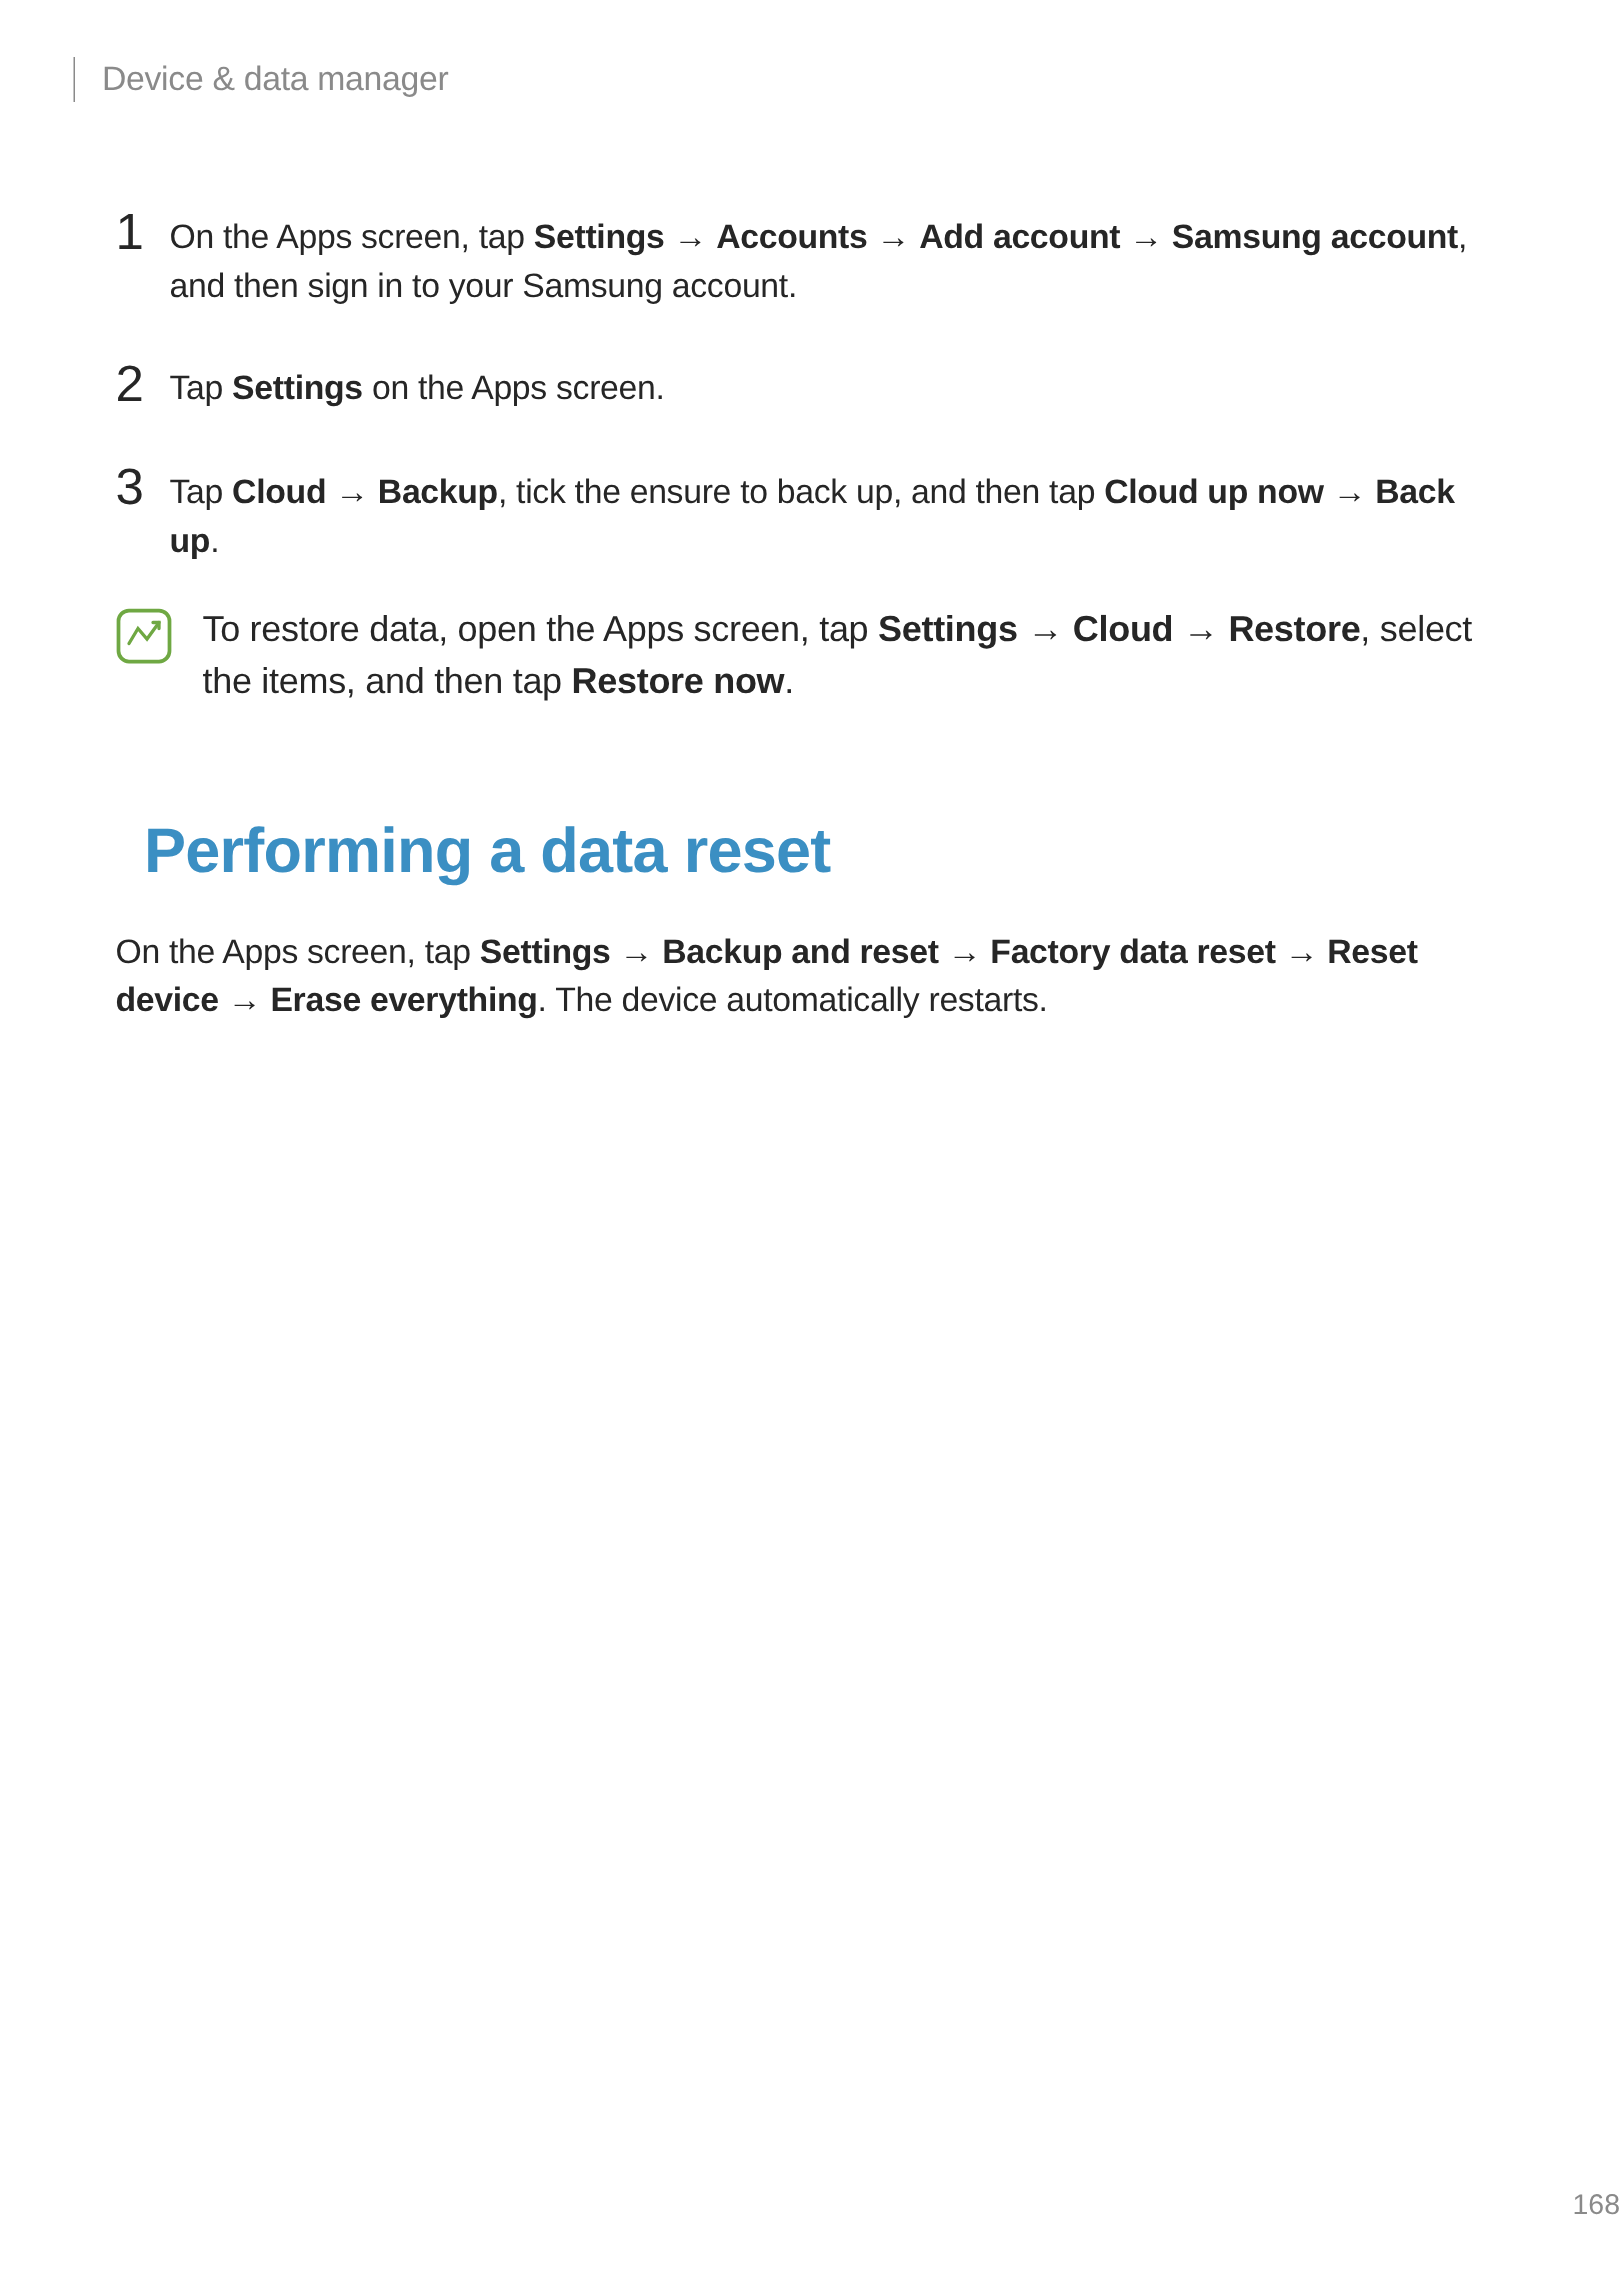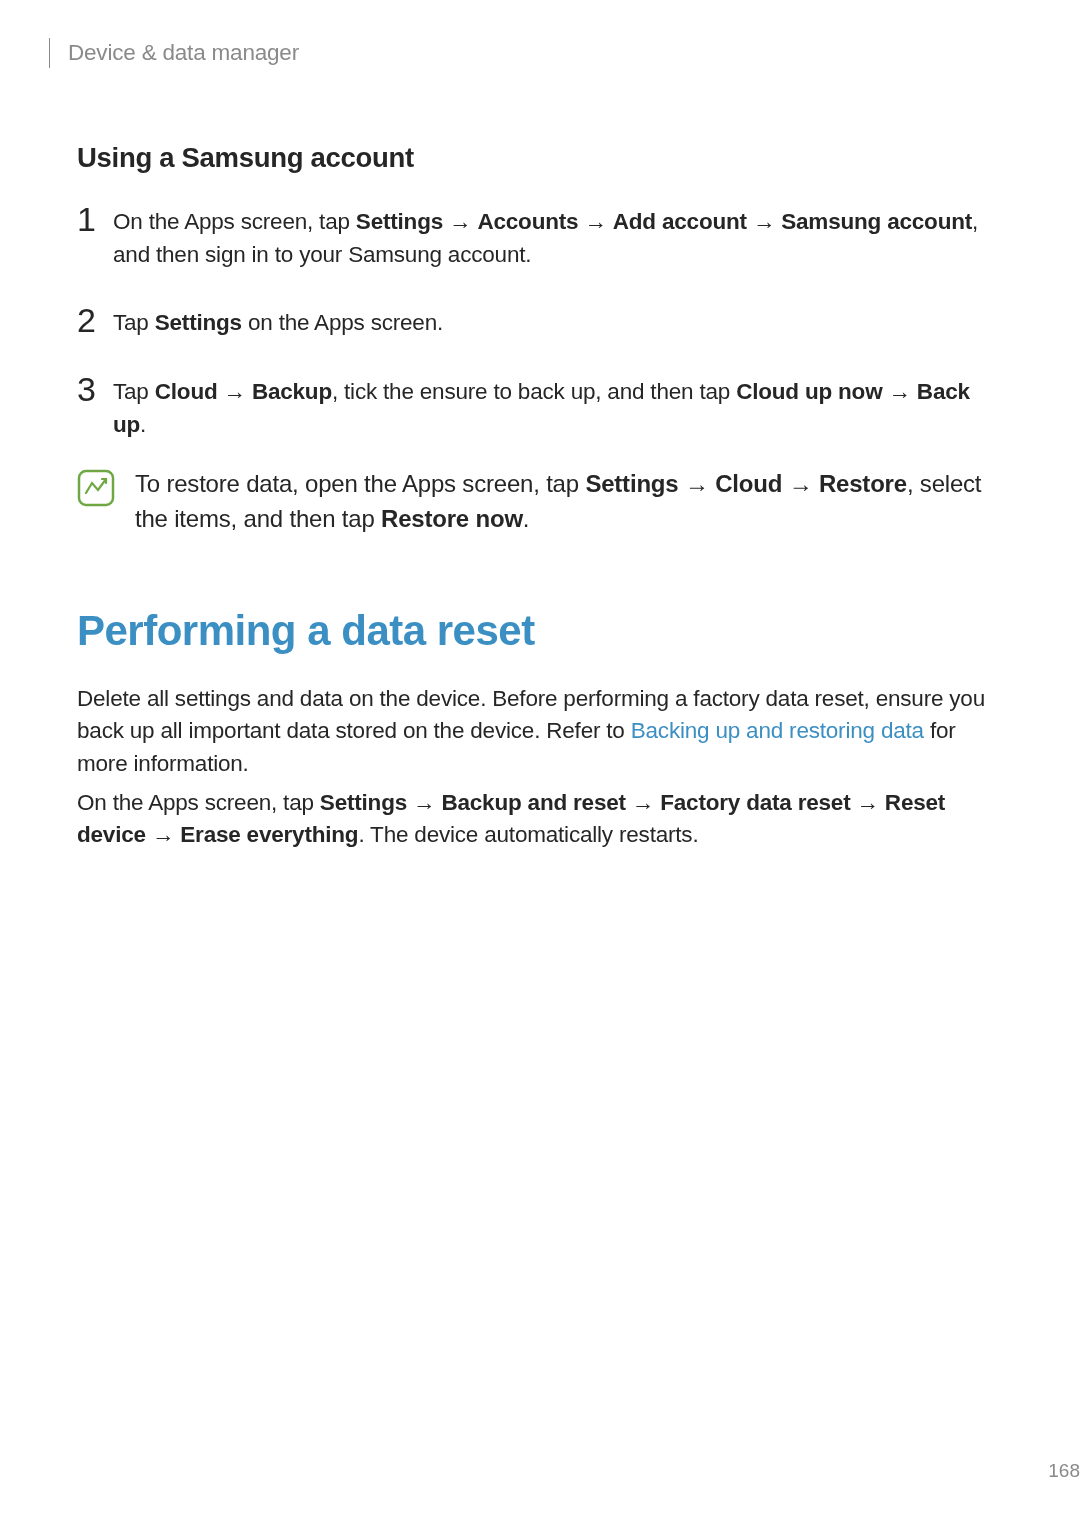--- a/index.html
+++ b/index.html
@@ -94,20 +94,21 @@
     .note-text .bold {
       font-weight: 700;
     }
     .major-heading {
       font-size: 42px;
       font-weight: 700;
       color: #3b8fc3;
       margin-top: 70px;
       margin-bottom: 28px;
       letter-spacing: -0.5px;
+      margin-left: 19px;
     }
     .body-paragraph {
       font-size: 22.5px;
       line-height: 1.45;
       color: #262626;
       letter-spacing: -0.2px;
       margin-bottom: 6px;
     }
     .body-paragraph .bold {
       font-weight: 700;
@@ -128,21 +129,20 @@
 </head>
 <body>
 
 <div class="page-wrapper">
 
   <div class="header-bar">
     <div class="header-divider"></div>
     <span class="breadcrumb-text">Device &amp; data manager</span>
   </div>
 
-  <h3 class="section-heading">Using a Samsung account</h3>
 
   <div class="numbered-step">
     <div class="step-number">1</div>
     <div class="step-text">
       <span>On the Apps screen, tap </span><span class="bold">Settings</span><span class="arrow"> → </span><span class="bold">Accounts</span><span class="arrow"> → </span><span class="bold">Add account</span><span class="arrow"> → </span><span class="bold">Samsung account</span><span>, and then sign in to your Samsung account.</span>
     </div>
   </div>
 
   <div class="numbered-step">
     <div class="step-number">2</div>
@@ -168,23 +168,20 @@
         </g>
       </svg>
     </div>
     <div class="note-text">
       <span>To restore data, open the Apps screen, tap </span><span class="bold">Settings</span><span class="arrow"> → </span><span class="bold">Cloud</span><span class="arrow"> → </span><span class="bold">Restore</span><span>, select the items, and then tap </span><span class="bold">Restore now</span><span>.</span>
     </div>
   </div>
 
   <h2 class="major-heading">Performing a data reset</h2>
 
-  <p class="body-paragraph">
-    <span>Delete all settings and data on the device. Before performing a factory data reset, ensure you back up all important data stored on the device. Refer to </span><span class="link-text">Backing up and restoring data</span><span> for more information.</span>
-  </p>
 
   <p class="body-paragraph">
     <span>On the Apps screen, tap </span><span class="bold">Settings</span><span class="arrow"> → </span><span class="bold">Backup and reset</span><span class="arrow"> → </span><span class="bold">Factory data reset</span><span class="arrow"> → </span><span class="bold">Reset device</span><span class="arrow"> → </span><span class="bold">Erase everything</span><span>. The device automatically restarts.</span>
   </p>
 
 </div>
 
 <div class="page-number">168</div>
 
 </body></html>

